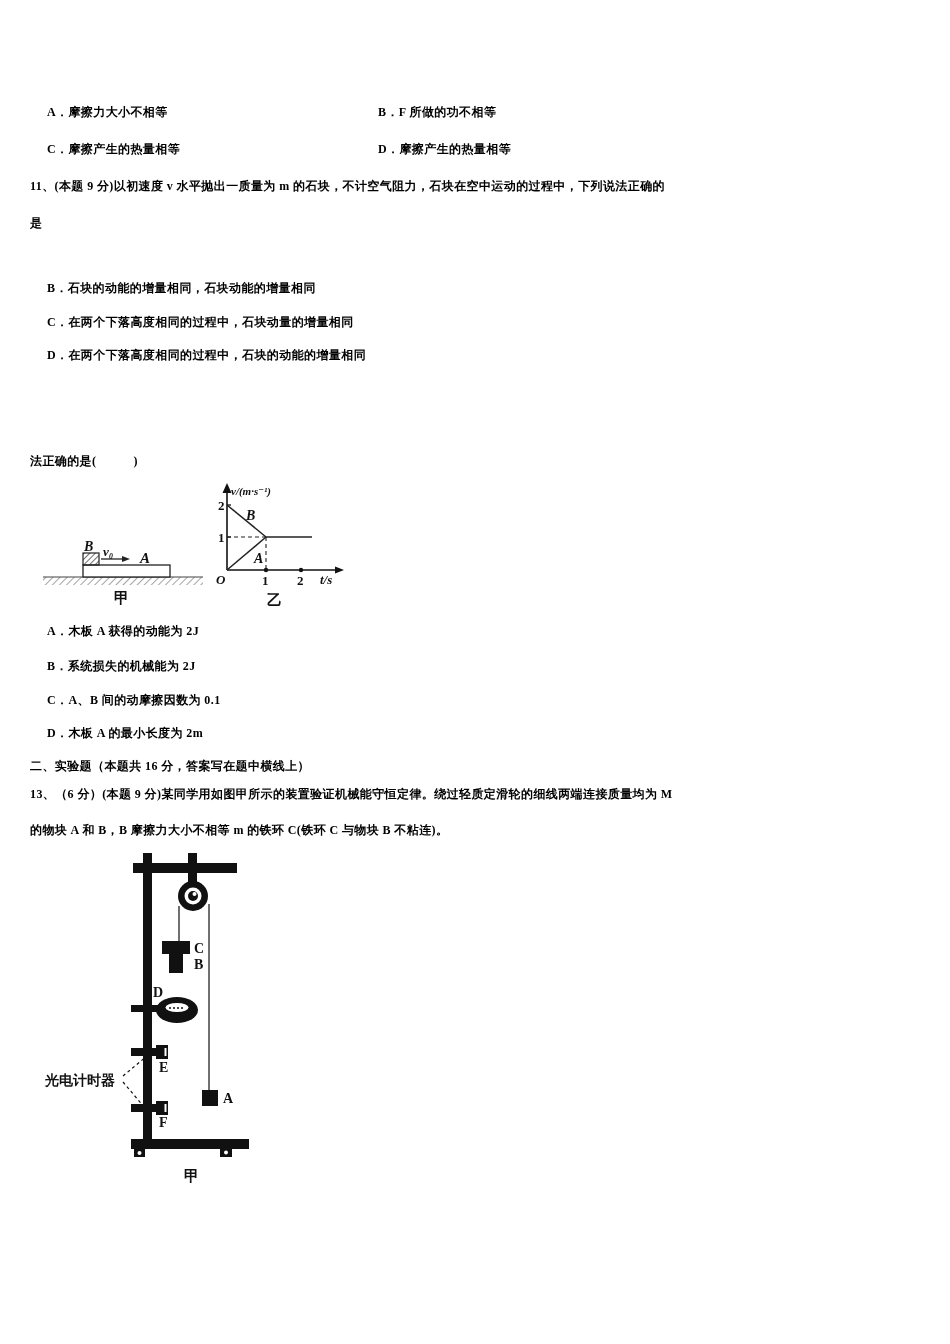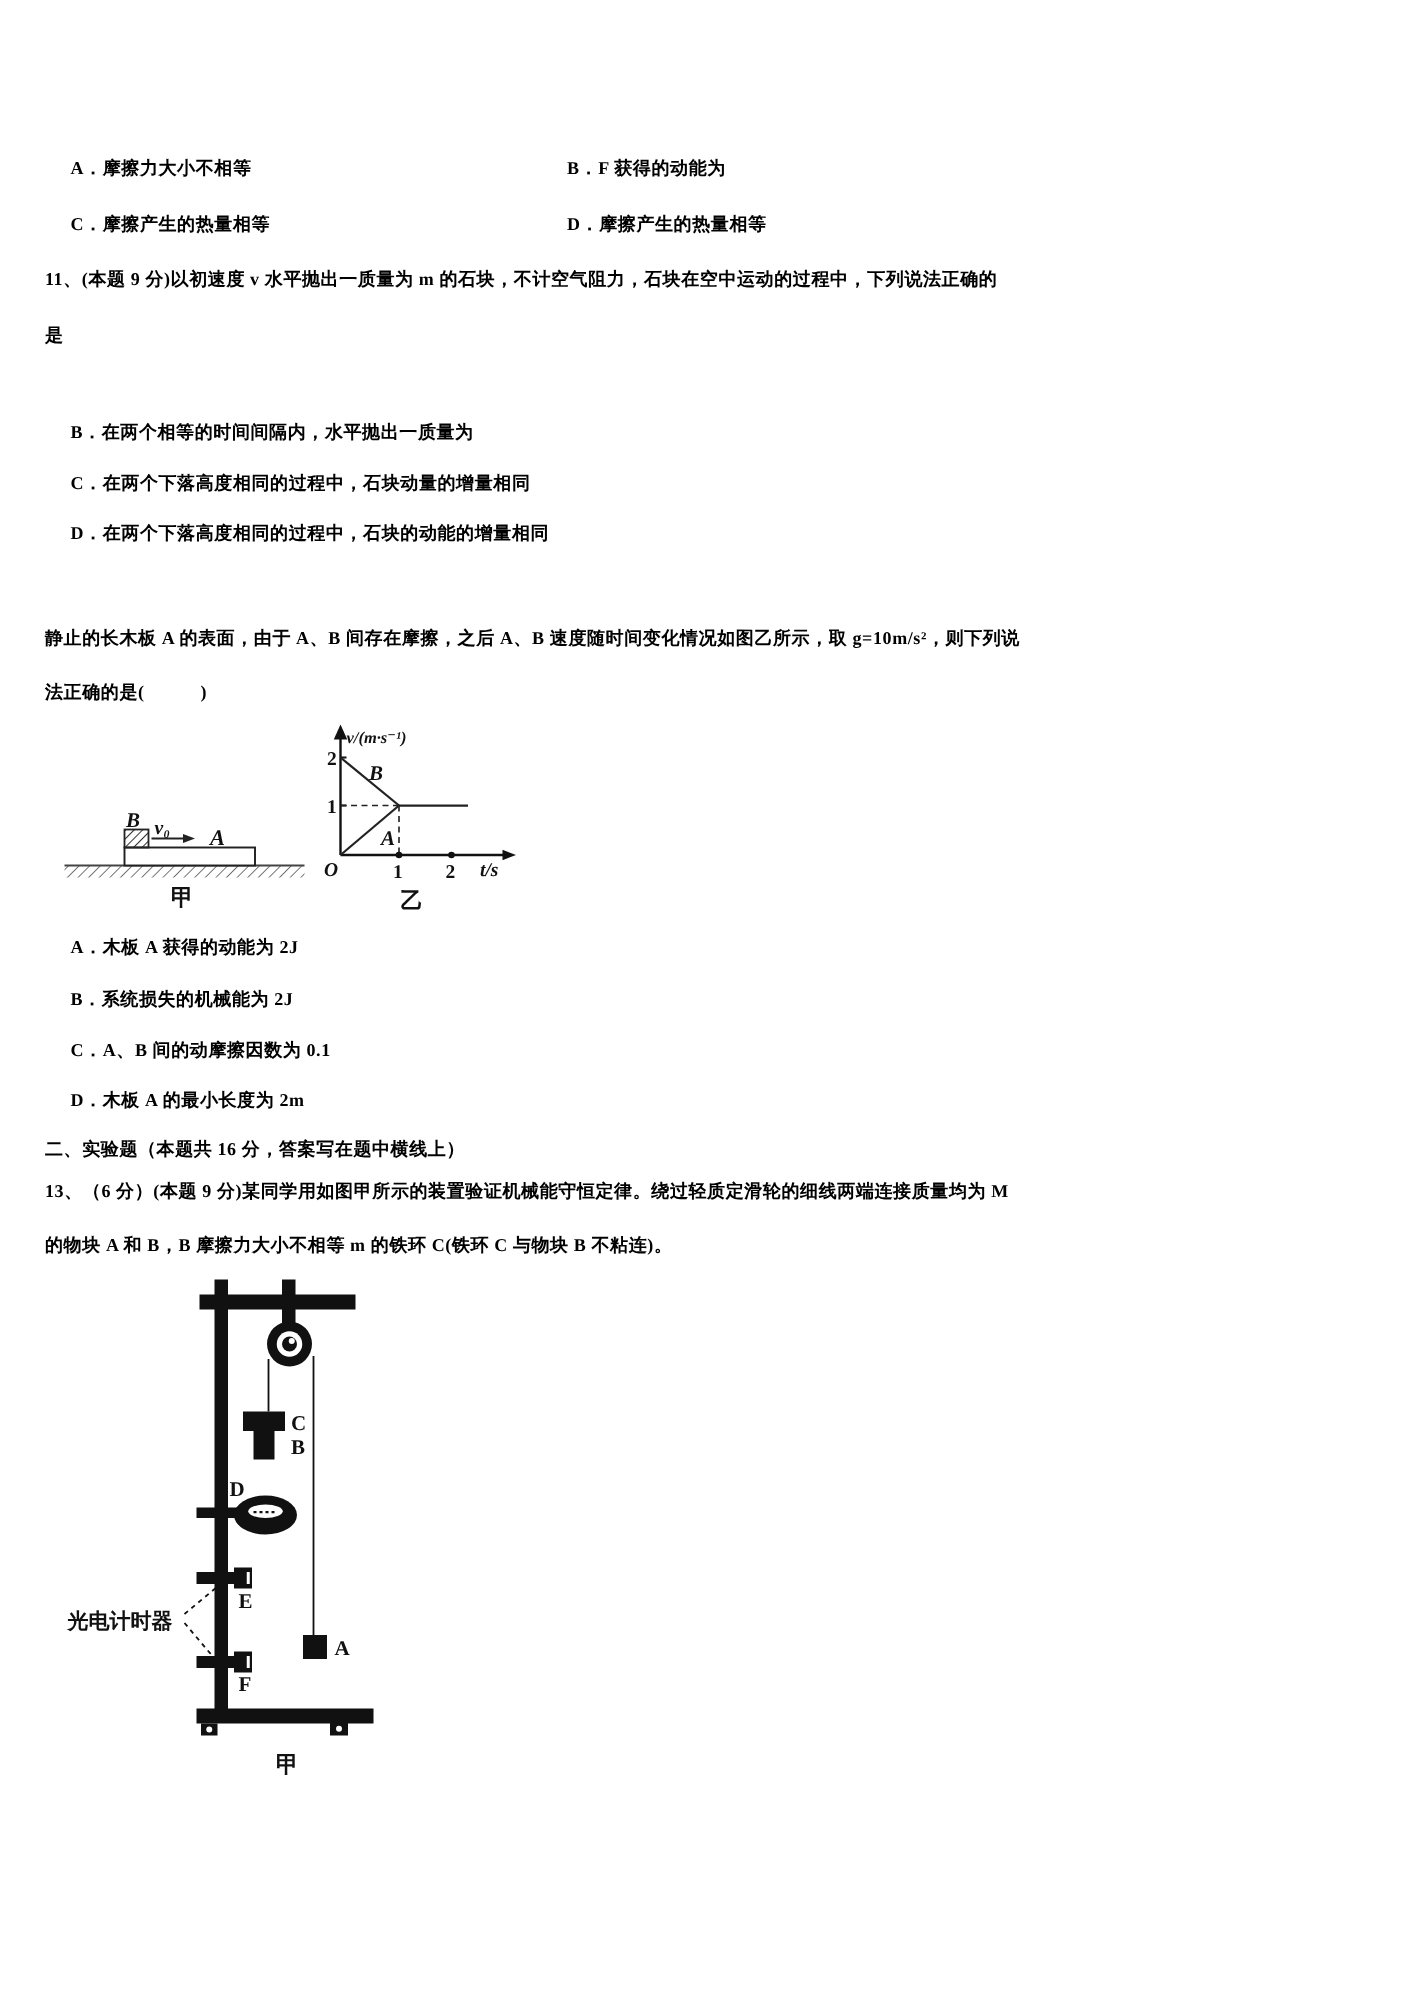--- a/index.html
+++ b/index.html
@@ -27,31 +27,30 @@
     fill:#111;
   }
   svg .var { font-style:italic; }
 </style>
 </head>
 <body>
 
 <div class="page">
 
   <div class="line" style="left:47px;top:102px">A．摩擦力大小不相等</div>
-  <div class="line" style="left:378px;top:102px">B．F 获得的动能为</div>
+  <div class="line" style="left:378px;top:102px">B．F 所做的功不相等</div>
   <div class="line" style="left:47px;top:139px">C．摩擦产生的热量相等</div>
   <div class="line" style="left:378px;top:139px">D．摩擦产生的热量相等</div>
 
   <div class="line" style="left:30px;top:176px">11、(本题 9 分)以初速度 v 水平抛出一质量为 m 的石块，不计空气阻力，石块在空中运动的过程中，下列说法正确的</div>
   <div class="line" style="left:30px;top:213px">是</div>
-  <div class="line" style="left:47px;top:278px">B．在两个相等的时间间隔内，水平抛出一质量为</div>
+  <div class="line" style="left:47px;top:278px">B．石块的动能的增量相同，石块动能的增量相同</div>
   <div class="line" style="left:47px;top:312px">C．在两个下落高度相同的过程中，石块动量的增量相同</div>
   <div class="line" style="left:47px;top:345px">D．在两个下落高度相同的过程中，石块的动能的增量相同</div>
 
-  <div class="line" style="left:30px;top:415px">静止的长木板 A 的表面，由于 A、B 间存在摩擦，之后 A、B 速度随时间变化情况如图乙所示，取 g=10m/s²，则下列说</div>
   <div class="line" style="left:30px;top:451px">法正确的是(　　　)</div>
 
   <svg class="svgfig" style="left:40px;top:540px" width="170" height="70" viewBox="0 0 170 70">
     <defs>
       <pattern id="hatchGround" patternUnits="userSpaceOnUse" width="5" height="5" patternTransform="rotate(45)">
         <line x1="0" y1="0" x2="0" y2="5" stroke="#666" stroke-width="1.2"></line>
       </pattern>
       <pattern id="hatchBlock" patternUnits="userSpaceOnUse" width="4" height="4" patternTransform="rotate(45)">
         <line x1="0" y1="0" x2="0" y2="4" stroke="#333" stroke-width="1.4"></line>
       </pattern>

